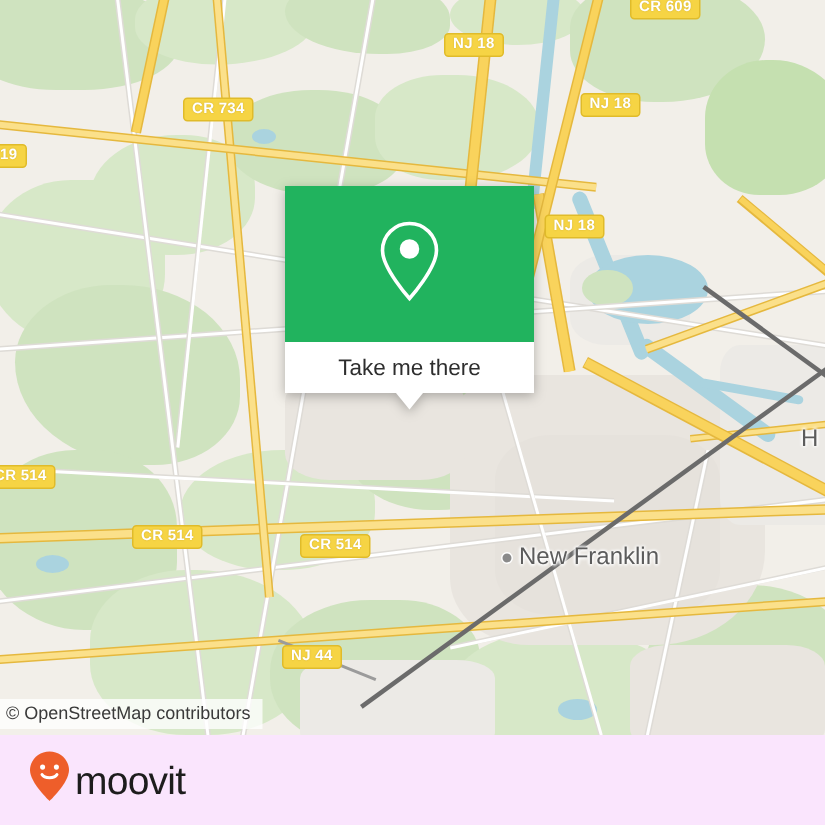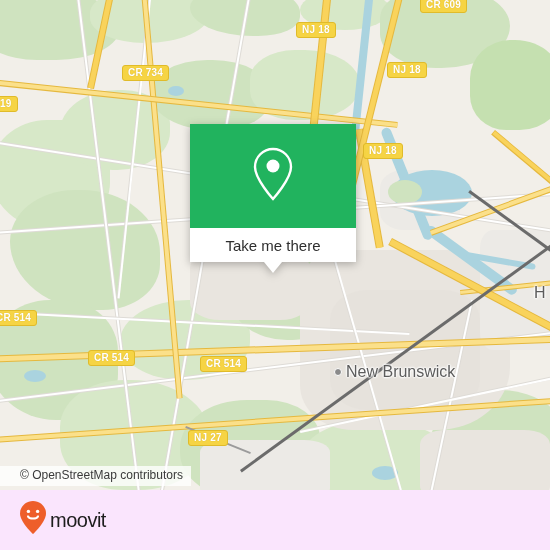--- a/index.html
+++ b/index.html
@@ -54,29 +54,29 @@
   #popup-head{height:104px;background:#21b35e;display:flex;align-items:center;
     justify-content:center;}
   #popup-foot{height:34px;background:#ffffff;display:flex;align-items:center;
     justify-content:center;}
   #popup-foot span{font-size:15px;color:#2e2e2e;}
   #popup-tail{position:absolute;left:50%;margin-left:-9px;top:138px;
     width:0;height:0;border-left:9px solid transparent;
     border-right:9px solid transparent;border-top:11px solid #ffffff;}
 
   
-  #attrib{position:absolute;left:0;top:466px;padding:2px 8px 3px 20px;
+  #attrib{position:absolute;left:0;top:466px;padding:2px 8px 3px 4px;
     background:rgba(255,255,255,.78);font-size:12px;color:#3a3a3a;
     line-height:15px;}
   #footer{position:absolute;left:0;top:490px;width:550px;height:60px;
     background:rgba(255,255,255,.86);display:flex;align-items:center;
     justify-content:space-between;padding:0 18px;box-sizing:border-box;}
   #footer-title{font-size:17px;color:#222;white-space:nowrap;}
   #brand{display:flex;align-items:center;gap:2px;}
-  #brand-word{font-size:20px;color:#1d1d1d;letter-spacing:-.5px;
+  #brand-word{font-size:26px;color:#1d1d1d;letter-spacing:-.5px;
     font-weight:normal;}
 </style>
 </head>
 <body>
 
 <div id="root">
 
   <div id="map">
     <div class="landmass"></div>
 
@@ -170,24 +170,24 @@
 
     <div class="shield" style="left:420px;top:-3px;">CR 609</div>
     <div class="shield" style="left:296px;top:22px;">NJ 18</div>
     <div class="shield" style="left:122px;top:65px;">CR 734</div>
     <div class="shield" style="left:387px;top:62px;">NJ 18</div>
     <div class="shield" style="left:-6px;top:96px;">19</div>
     <div class="shield" style="left:363px;top:143px;">NJ 18</div>
     <div class="shield" style="left:-10px;top:310px;">CR 514</div>
     <div class="shield" style="left:88px;top:350px;">CR 514</div>
     <div class="shield" style="left:200px;top:356px;">CR 514</div>
-    <div class="shield" style="left:188px;top:430px;">NJ 27</div>
+    <div class="shield" style="left:188px;top:430px;">NJ 44</div>
 
     <div class="placedot" style="left:334px;top:368px;"></div>
-    <div class="placelabel" style="left:346px;top:363px;">New Brunswick</div>
+    <div class="placelabel" style="left:346px;top:363px;">New Franklin</div>
     <div class="placelabel" style="left:534px;top:284px;">H</div>
 
     <div id="popup">
       <div id="popup-head">
         <span>
           <svg width="46" height="58" viewBox="0 0 46 58" fill="none" aria-hidden="true">
             <path d="M23 4 C13 4 5 12 5 22 C5 34 23 54 23 54 C23 54 41 34 41 22 C41 12 33 4 23 4 Z" stroke="#ffffff" stroke-width="2.4" fill="none"></path>
             <circle cx="23" cy="21" r="6.5" fill="#ffffff"></circle>
           </svg>
         </span>

